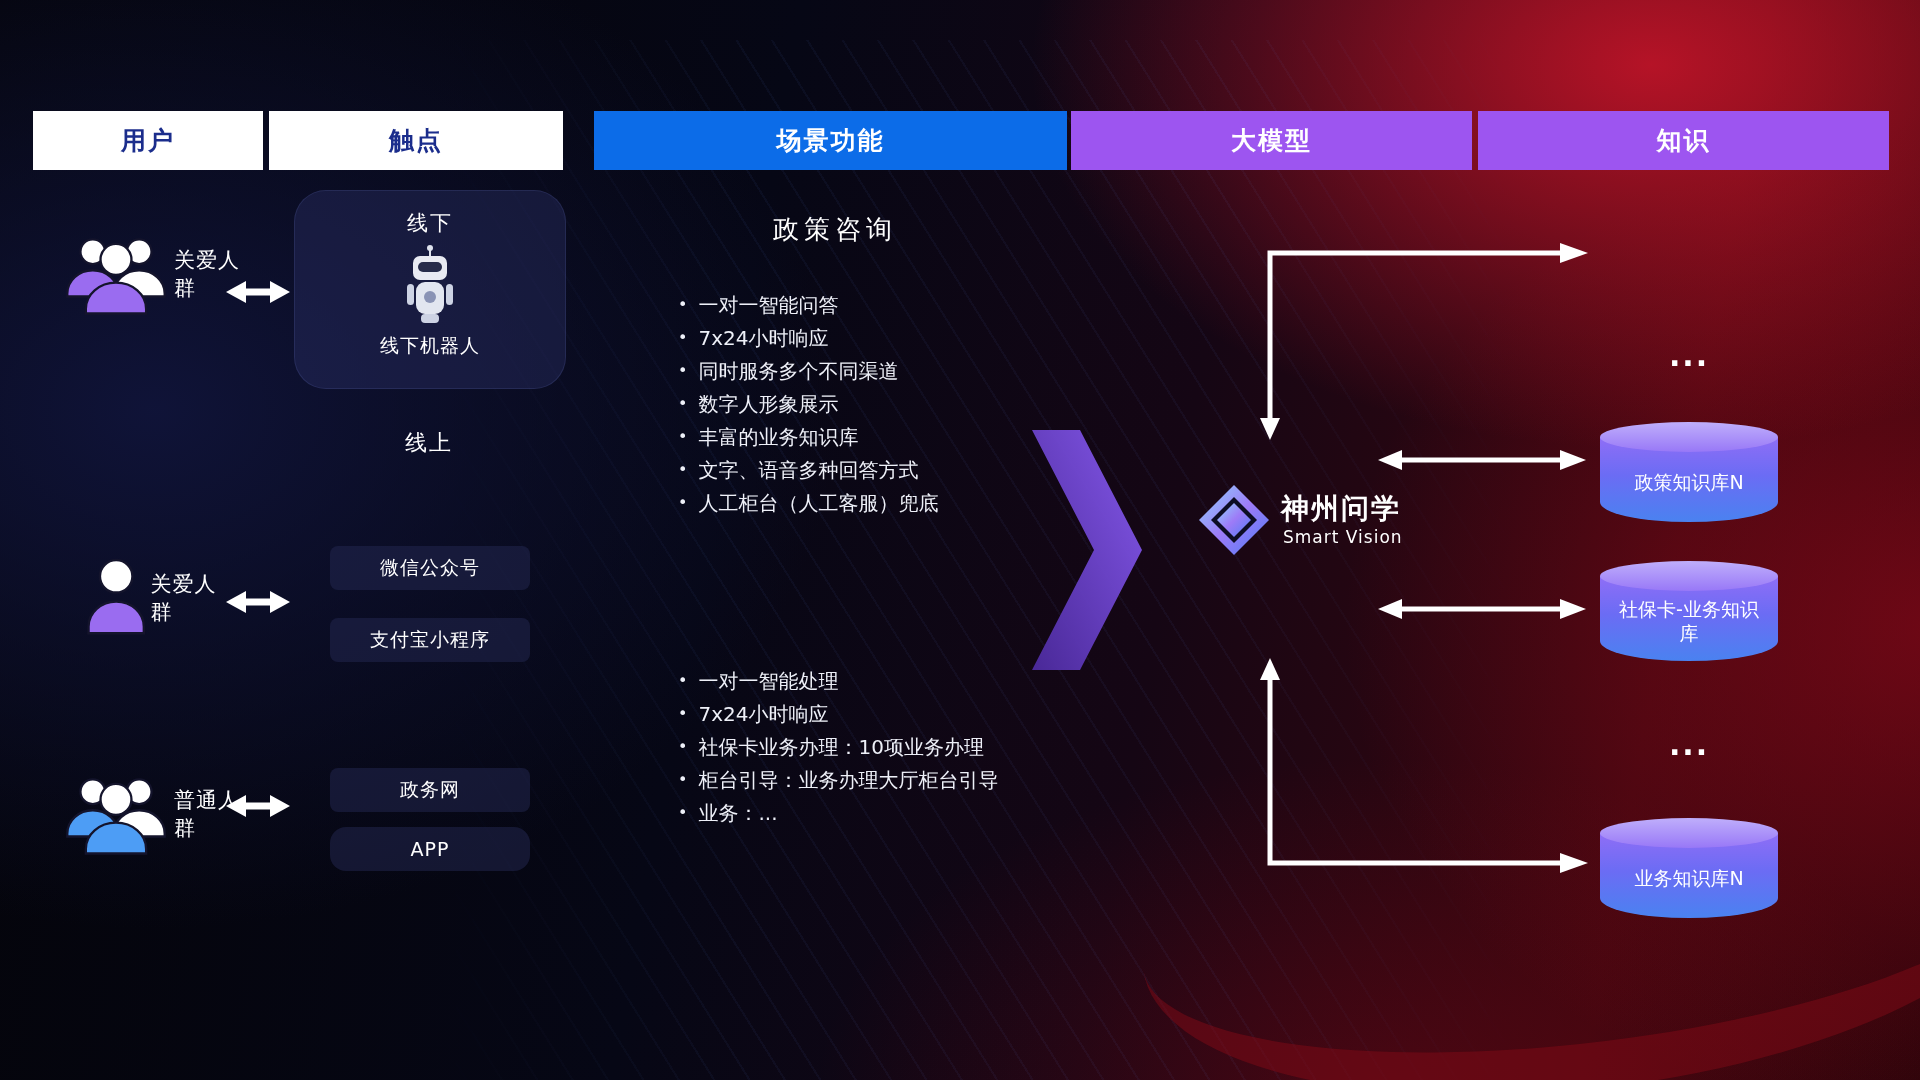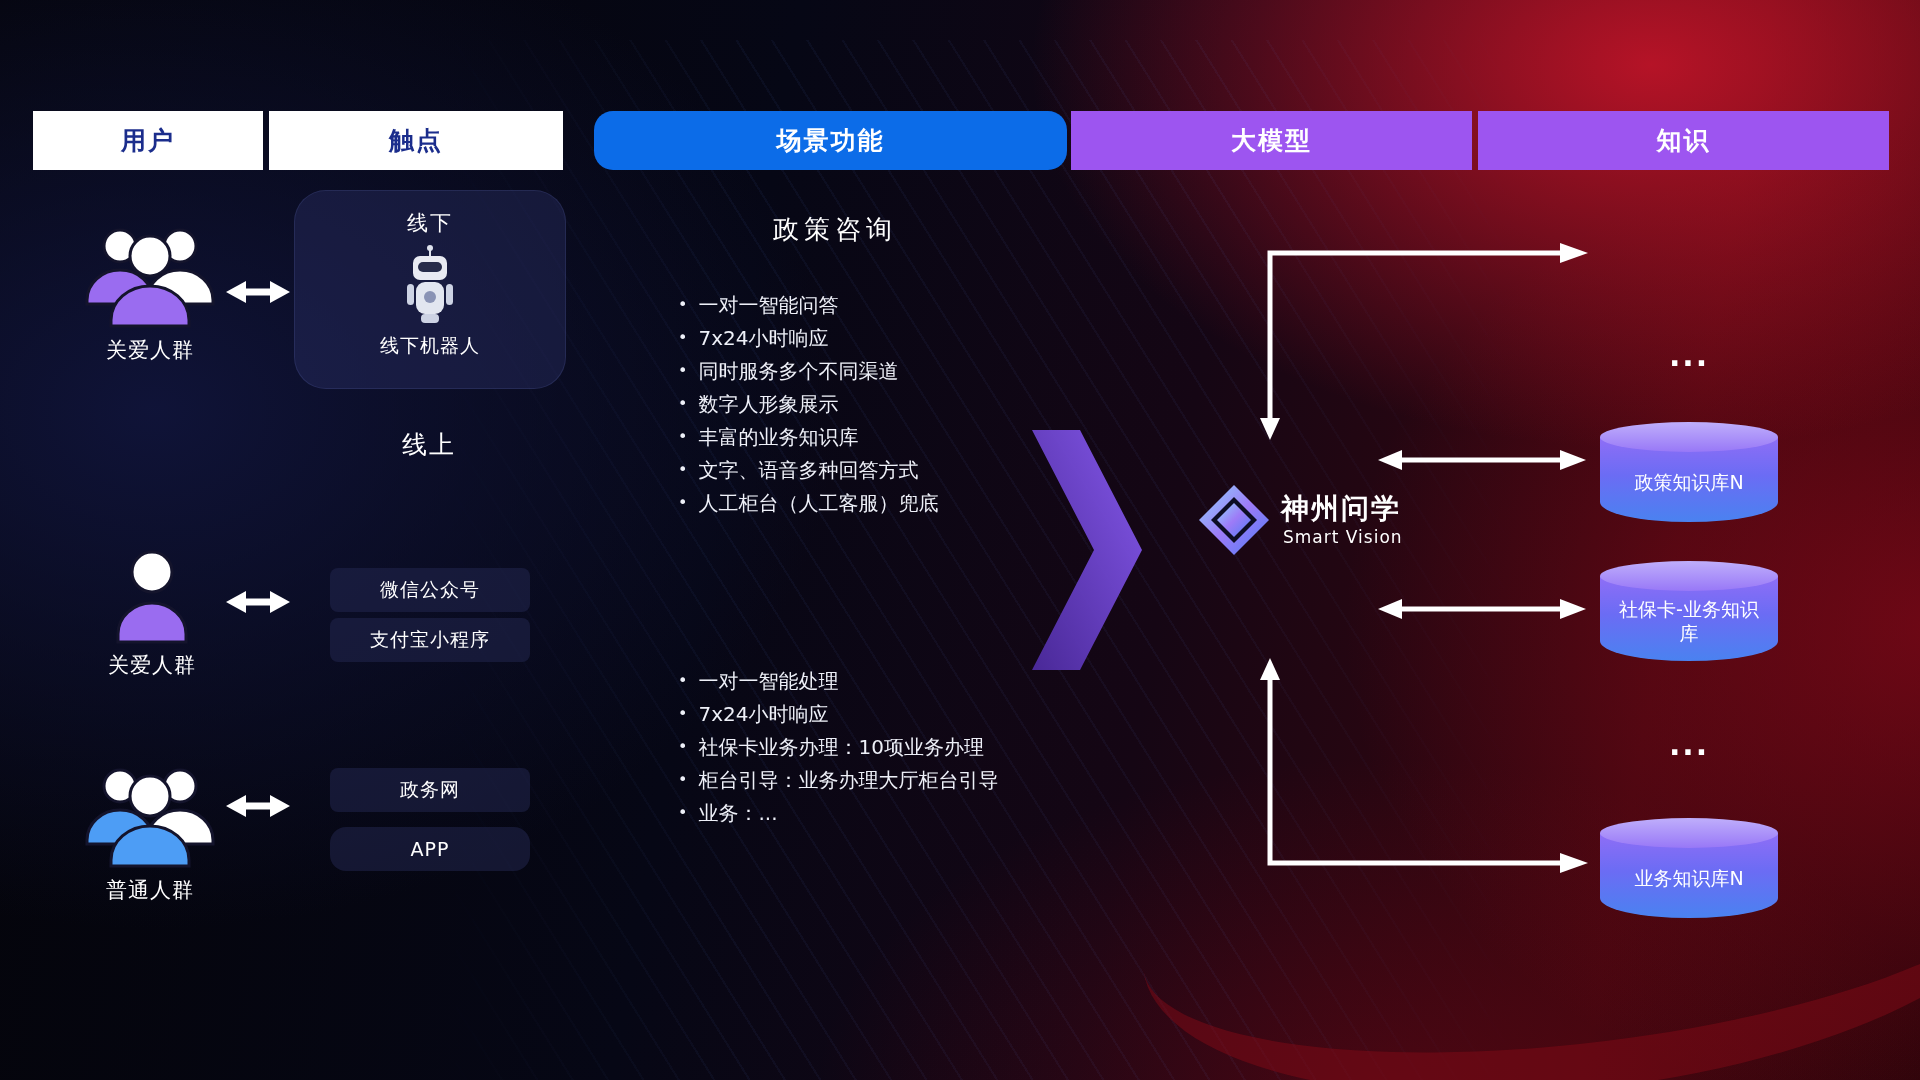--- a/index.html
+++ b/index.html
@@ -22,21 +22,21 @@
     border-bottom:46px solid rgba(130,10,22,0.5);transform:rotate(-7deg);}
 
   
   .pill{position:absolute;top:111px;height:59px;line-height:59px;text-align:center;
     font-size:25px;font-weight:bold;letter-spacing:2px;}
   .pill.white{background:#ffffff;color:#1b2d8c;}
   .pill.blue{background:#0c6ce8;color:#ffffff;}
   .pill.purple{background:#9d55f0;color:#ffffff;}
 
   
-  .user{position:absolute;display:flex;flex-direction:column;align-items:center;}
+  .user{position:absolute;display:flex;flex-direction:row;align-items:center;}
   .user-label{margin-top:6px;color:#ffffff;font-size:21px;letter-spacing:1px;}
 
   
   .offline-panel{position:absolute;left:294px;top:190px;width:270px;height:197px;border-radius:32px;
     background:rgba(48,54,110,0.36);border:1px solid rgba(130,140,230,0.14);}
   .panel-title{position:absolute;top:18px;left:0;width:100%;text-align:center;color:#fff;font-size:21px;letter-spacing:2px;}
   .robot-wrap{position:absolute;top:52px;left:0;width:100%;display:flex;justify-content:center;}
   .panel-sub{position:absolute;top:142px;left:0;width:100%;text-align:center;color:#fff;font-size:19px;letter-spacing:1px;}
   .free-label{position:absolute;color:#fff;text-align:center;}
   .chan{position:absolute;left:330px;width:200px;height:44px;border-radius:8px;
@@ -71,21 +71,21 @@
 </head>
 <body>
 
 <div class="canvas">
   <div class="bg"></div>
   <div class="streaks"></div>
   <div class="swoosh"></div>
 
   <div class="pill white" style="left:33px;width:230px;">用户</div>
   <div class="pill white" style="left:269px;width:294px;">触点</div>
-  <div class="pill blue" style="left:594px;width:473px;border-radius:19px;">场景功能</div>
+  <div class="pill blue" style="left:594px;width:473px;">场景功能</div>
   <div class="pill purple" style="left:1071px;width:401px;">大模型</div>
   <div class="pill purple" style="left:1478px;width:411px;">知识</div>
 
   <div class="user" style="left:58px;top:212px;width:184px;">
     <svg width="150" height="118" viewBox="0 0 150 118">
       <path d="M12,92 v-4 a33,30 0 0 1 66,0 v4 z" fill="#9a6cf0" stroke="#14142c" stroke-width="3"></path>
       <circle cx="45" cy="34" r="16" fill="#ffffff" stroke="#14142c" stroke-width="3"></circle>
       <path d="M72,92 v-4 a33,30 0 0 1 66,0 v4 z" fill="#ffffff" stroke="#14142c" stroke-width="3"></path>
       <circle cx="105" cy="34" r="16" fill="#ffffff" stroke="#14142c" stroke-width="3"></circle>
       <path d="M36,114 v-6 a39,34 0 0 1 78,0 v6 z" fill="#9a6cf0" stroke="#14142c" stroke-width="3"></path>
@@ -125,23 +125,23 @@
         <rect x="8" y="41" width="7" height="21" rx="3.5" fill="#cdd3e4"></rect>
         <rect x="47" y="41" width="7" height="21" rx="3.5" fill="#cdd3e4"></rect>
         <rect x="17" y="39" width="28" height="32" rx="9" fill="#e2e6f0"></rect>
         <circle cx="31" cy="54" r="6" fill="#8a93b5"></circle>
         <rect x="22" y="71" width="18" height="9" rx="4" fill="#cdd3e4"></rect>
       </svg>
     </div>
     <div class="panel-sub">线下机器人</div>
   </div>
 
-  <div class="free-label" style="left:294px;top:428px;width:270px;font-size:25px;letter-spacing:2px;">线上</div>
-
-  <div class="chan" style="top:568px;">微信公众号</div>
+  <div class="free-label" style="left:294px;top:428px;width:270px;font-size:22px;letter-spacing:2px;">线上</div>
+
+  <div class="chan" style="top:546px;">微信公众号</div>
   <div class="chan" style="top:618px;">支付宝小程序</div>
   <div class="chan" style="top:768px;">政务网</div>
   <div class="chan" style="top:827px;border-radius:16px;">APP</div>
 
   <div class="scene-title" style="left:685px;top:212px;">政策咨询</div>
   <div class="bullets" style="left:678px;top:289px;">
     <div class="bullet">一对一智能问答</div>
     <div class="bullet">7x24小时响应</div>
     <div class="bullet">同时服务多个不同渠道</div>
     <div class="bullet">数字人形象展示</div>

